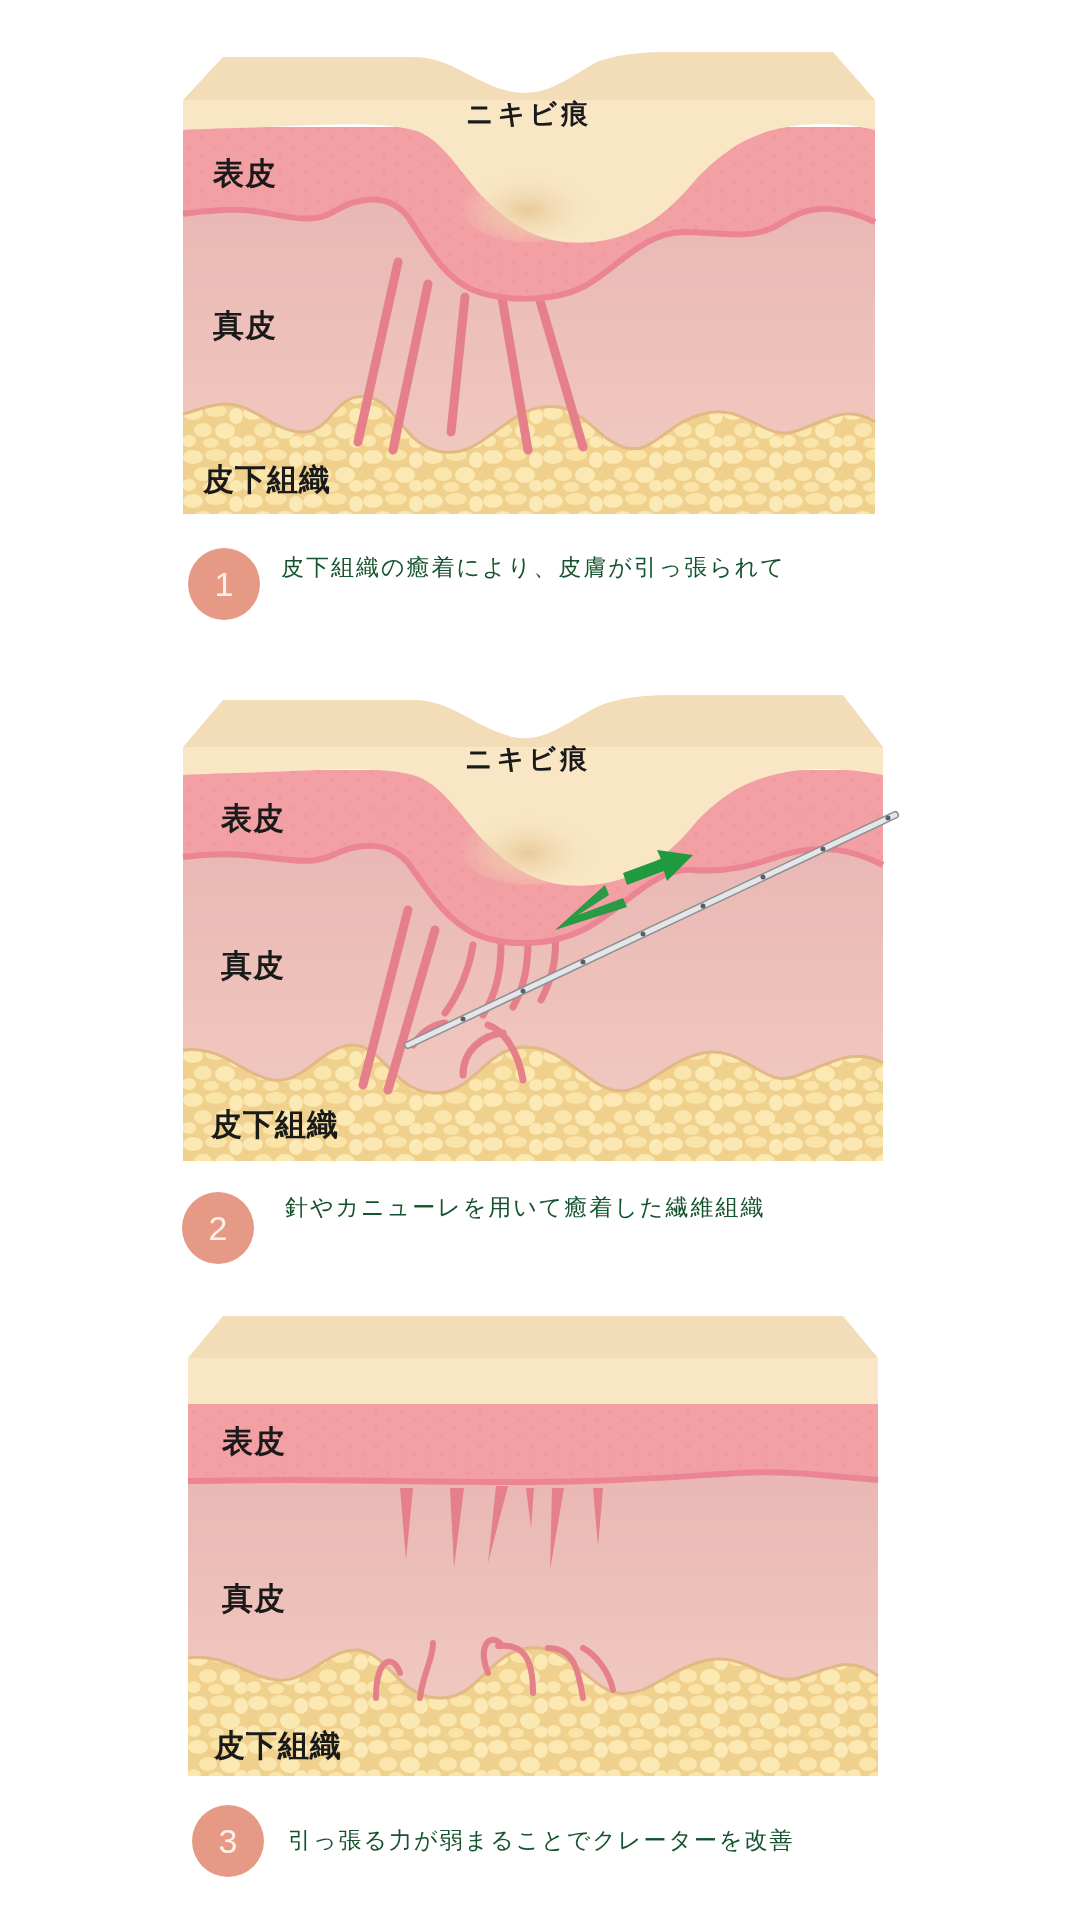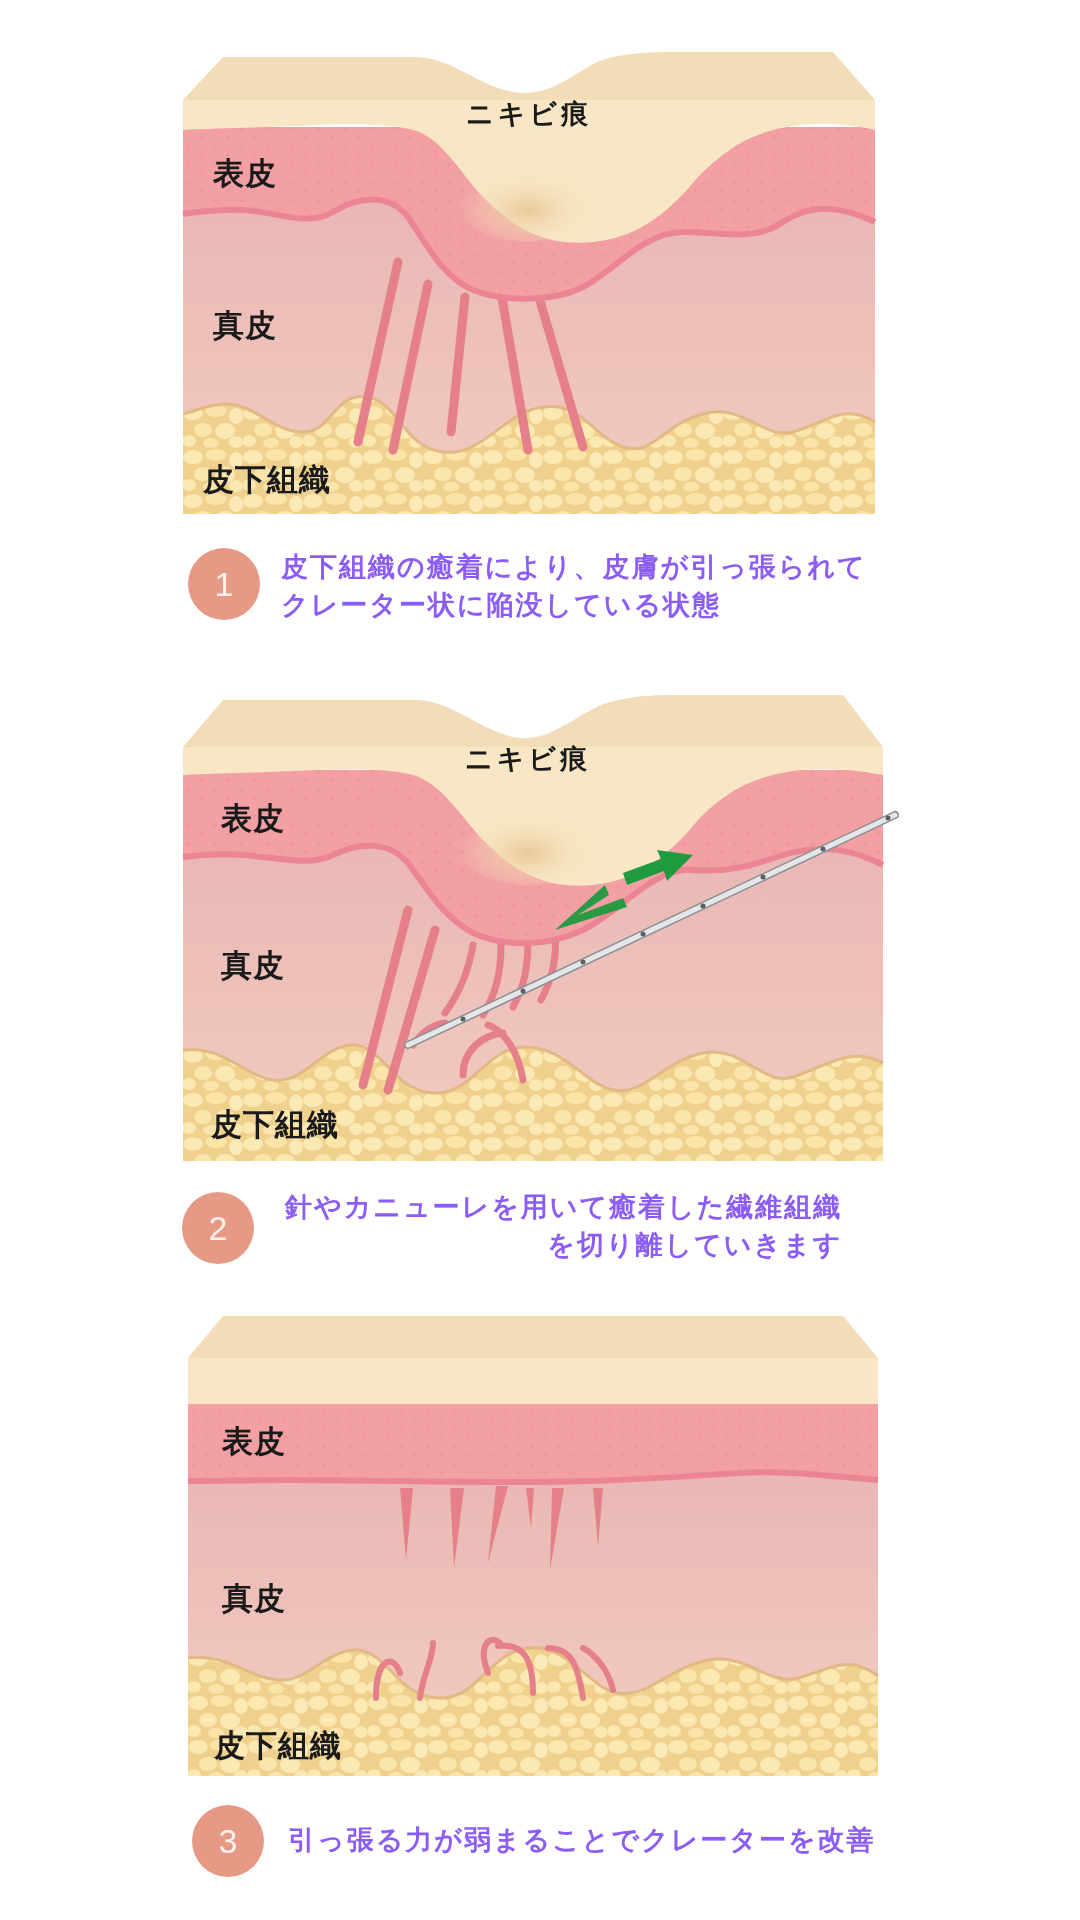--- a/index.html
+++ b/index.html
@@ -14,21 +14,21 @@
     white-space:nowrap; line-height:1;
   }
   .lbl.title { font-size:27px; letter-spacing:4px; }
   .step { position:absolute; left:0; width:1080px; }
   .circle {
     position:absolute; width:72px; height:72px; border-radius:50%;
     background:#e69a85; color:#fdf1ec; font-size:34px; text-align:center; line-height:72px;
     font-family:"Liberation Sans", sans-serif;
   }
   .desc {
-    position:absolute; font-weight:bold; color:#8b5cf6; font-size:27px; line-height:38px;
+    position:absolute; font-weight:normal; color:#14532d; font-size:23px; line-height:38px;
     letter-spacing:2px; white-space:nowrap;
   }
 </style>
 </head>
 <body>
 
 <svg width="0" height="0" style="position:absolute">
   <defs>
     <pattern id="fat" x="0" y="0" width="60" height="44" patternUnits="userSpaceOnUse">
       <rect width="60" height="44" fill="#efd08c"></rect>
@@ -84,21 +84,20 @@
   <span class="lbl title" style="left:283px; top:48px;">ニキビ痕</span>
   <span class="lbl" style="left:30px; top:106px;">表皮</span>
   <span class="lbl" style="left:30px; top:258px;">真皮</span>
   <span class="lbl" style="left:20px; top:412px;">皮下組織</span>
 </div>
 
 <div class="step" style="top:548px; height:80px;">
   <div class="circle" style="left:188px; top:0;">1</div>
   <div class="desc" style="left:281px; top:0;">
     <div>皮下組織の癒着により、皮膚が引っ張られて</div>
-    <div>クレーター状に陥没している状態</div>
   </div>
 </div>
 
 <div class="panel" style="left:183px; top:695px; width:700px; height:466px;">
   <svg viewBox="0 0 700 466">
     <rect x="0" y="330" width="700" height="136" fill="url(#fat)"></rect>
     <path d="M0 85 L700 85 L700 368 C670 350 640 372 610 382 C580 392 560 350 520 358 C480 366 460 402 430 395 C400 388 380 350 340 352 C300 355 290 400 250 398 C210 396 200 350 170 350 C140 350 120 390 90 385 C60 380 40 350 0 355 Z" fill="url(#dermGrad)"></path>
     <path d="M700 368 C670 350 640 372 610 382 C580 392 560 350 520 358 C480 366 460 402 430 395 C400 388 380 350 340 352 C300 355 290 400 250 398 C210 396 200 350 170 350 C140 350 120 390 90 385 C60 380 40 350 0 355" fill="none" stroke="#e2b985" stroke-width="3"></path>
 
     <g stroke="#e5808a" stroke-width="9" stroke-linecap="round" fill="none">
@@ -148,21 +147,20 @@
   <span class="lbl title" style="left:282px; top:50px;">ニキビ痕</span>
   <span class="lbl" style="left:38px; top:108px;">表皮</span>
   <span class="lbl" style="left:38px; top:255px;">真皮</span>
   <span class="lbl" style="left:28px; top:414px;">皮下組織</span>
 </div>
 
 <div class="step" style="top:1188px; height:80px;">
   <div class="circle" style="left:182px; top:4px;">2</div>
   <div class="desc" style="left:285px; top:0;text-align:right;">
     <div>針やカニューレを用いて癒着した繊維組織</div>
-    <div>を切り離していきます</div>
   </div>
 </div>
 
 <div class="panel" style="left:188px; top:1298px; width:690px; height:478px;">
   <svg viewBox="0 0 690 478">
     <rect x="0" y="330" width="690" height="148" fill="url(#fat)"></rect>
     <path d="M0 120 L690 120 L690 378 C660 355 640 372 610 380 C580 388 560 355 520 362 C480 370 460 400 430 395 C400 390 380 345 340 350 C300 355 290 402 250 400 C210 398 200 355 170 352 C140 350 120 385 90 382 C60 380 40 355 0 360 Z" fill="url(#dermGrad)"></path>
     <path d="M690 378 C660 355 640 372 610 380 C580 388 560 355 520 362 C480 370 460 400 430 395 C400 390 380 345 340 350 C300 355 290 402 250 400 C210 398 200 355 170 352 C140 350 120 385 90 382 C60 380 40 355 0 360" fill="none" stroke="#e2b985" stroke-width="3"></path>
 
     <g fill="#e5808a">

